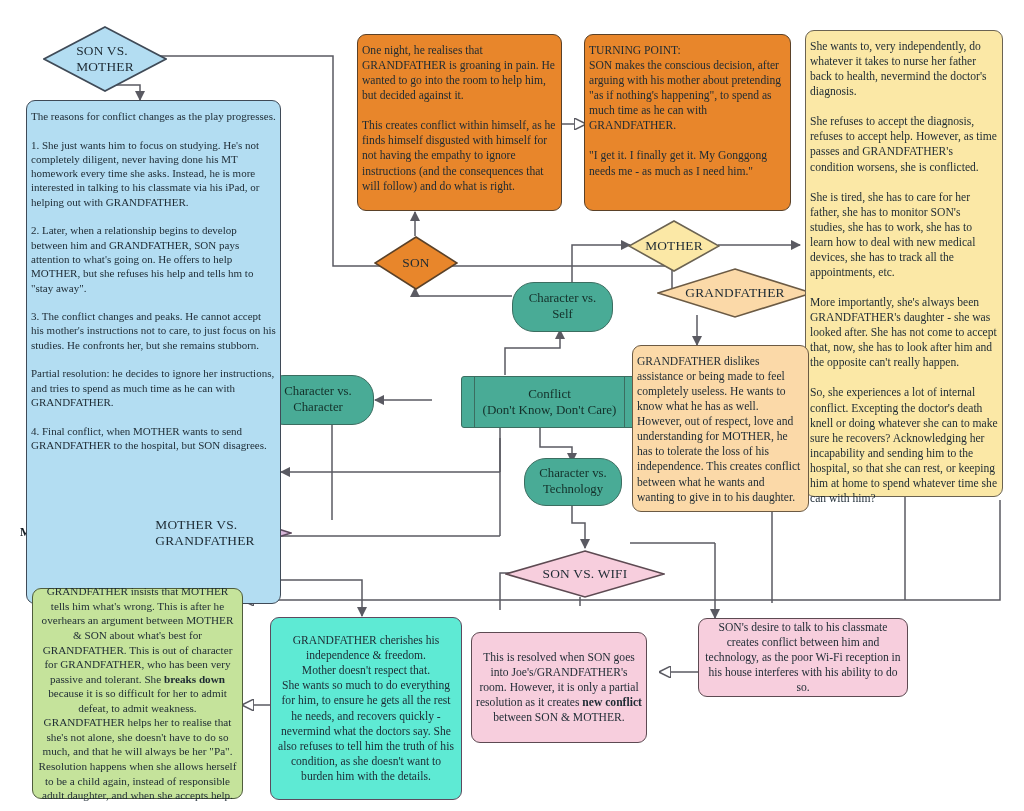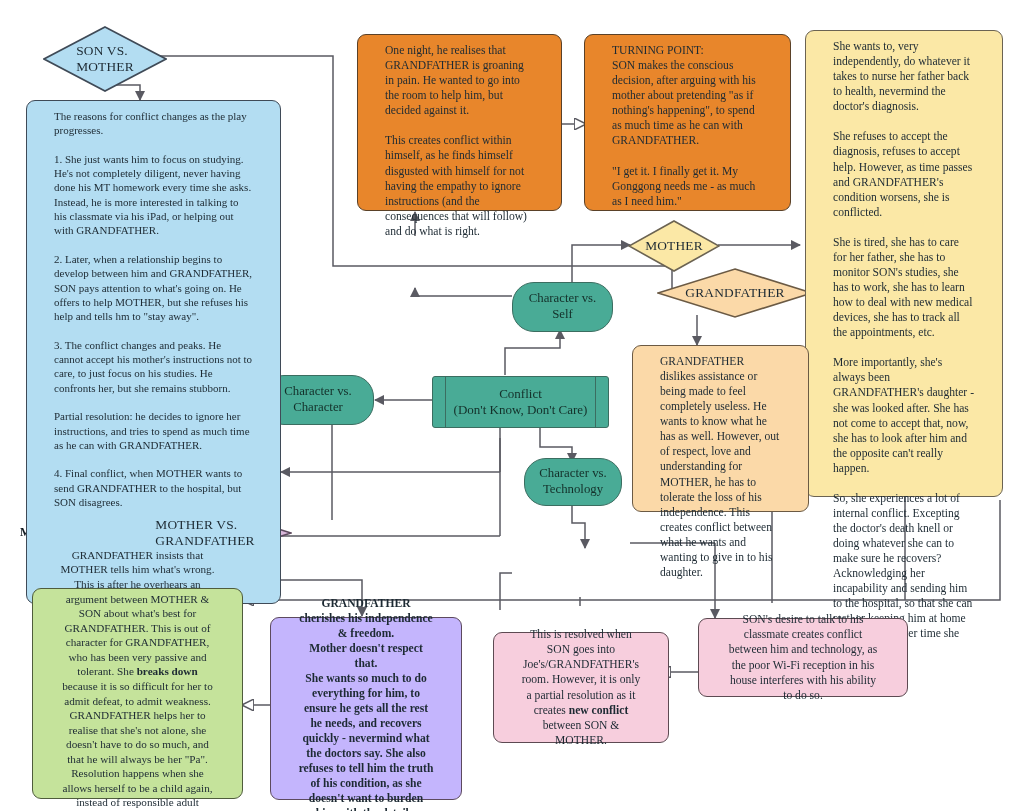--- a/index.html
+++ b/index.html
@@ -26,37 +26,37 @@
     display:flex;
     align-items:center;
     justify-content:center;
     text-align:center;
     color:#1d2a33;
   }
   
   .note{
     border:1.6px solid #4a4a52;
     border-radius:9px;
-    padding:8px 27px;
+    padding:8px 4px;
     line-height:1.30;
     font-size:12.6px;
     align-items:flex-start;
     justify-content:flex-start;
     text-align:left;
     white-space:pre-wrap;
   }
   .note.center{ text-align:center; justify-content:flex-start; align-items:center; }
   .note b{font-weight:bold;}
 
   .c-blue   { background:#b3ddf2; border-color:#3f4a57;}
   .c-orange { background:#e8862b; border-color:#5a4128;}
   .c-yellow { background:#fbe8a6; border-color:#6b6352;}
   .c-peach  { background:#fbd9a8; border-color:#6b5a44;}
   .c-green  { background:#c5e39b; border-color:#4f5c3c;}
-  .c-purple { background:#c4b5fd; border-color:#5d4a5e;font-weight:bold;}
+  .c-purple { background:#5eead4; border-color:#5d4a5e;}
   .c-pink   { background:#f7cedd; border-color:#5d4a52;}
 
   
   .diamond{
     position:absolute;
     display:flex;
     align-items:center;
     justify-content:center;
   }
   .diamond .dshape{
@@ -90,20 +90,21 @@
     position:absolute;
     box-sizing:border-box;
     background:#49ab96;
     border:1.6px solid #3b6d60;
     border-radius:3px;
     display:flex;align-items:center;justify-content:center;
     text-align:center;
     font-size:13px;
     line-height:1.25;
     color:#14302a;
+    margin-left:29px;
   }
   .proc .bar{
     position:absolute;top:0;bottom:0;width:0;
     border-left:1.6px solid #3b6d60;
   }
   .proc .bar.l{left:12px;}
   .proc .bar.r{right:12px;}
 
   .plain-label{
     position:absolute;
@@ -187,20 +188,26 @@
   </svg>
 
   <div class="diamond" style="left:43px; top:26px; width:124px; height:66px;">
     <svg class="dshape" viewBox="0 0 124 66" preserveAspectRatio="none">
       <polygon points="62,1 123,33 62,65 1,33" fill="#b3ddf2" stroke="#3f4a57" stroke-width="1.6"></polygon>
     </svg>
     <div class="dlabel" style="white-space:pre-line;">SON VS.
 MOTHER</div>
   </div>
 
+  <div class="diamond" style="left:374px; top:236px; width:84px; height:54px;">
+    <svg class="dshape" viewBox="0 0 84 54" preserveAspectRatio="none">
+      <polygon points="42,1 83,27 42,53 1,27" fill="#e8862b" stroke="#5a4128" stroke-width="1.6"></polygon>
+    </svg>
+    <div class="dlabel">SON</div>
+  </div>
 
   <div class="diamond" style="left:628px; top:220px; width:92px; height:52px;">
     <svg class="dshape" viewBox="0 0 92 52" preserveAspectRatio="none">
       <polygon points="46,1 91,26 46,51 1,26" fill="#fbe8a6" stroke="#6b6352" stroke-width="1.6"></polygon>
     </svg>
     <div class="dlabel">MOTHER</div>
   </div>
 
   <div class="diamond" style="left:657px; top:268px; width:156px; height:50px;">
     <svg class="dshape" viewBox="0 0 156 50" preserveAspectRatio="none">
@@ -210,20 +217,26 @@
   </div>
 
   <div class="diamond" style="left:118px; top:505px; width:174px; height:56px;">
     <svg class="dshape" viewBox="0 0 174 56" preserveAspectRatio="none">
       <polygon points="87,1 173,28 87,55 1,28" fill="#d9b8db" stroke="#5d4a5e" stroke-width="1.6"></polygon>
     </svg>
     <div class="dlabel" style="white-space:pre-line;">MOTHER VS.
 GRANDFATHER</div>
   </div>
 
+  <div class="diamond" style="left:505px; top:550px; width:160px; height:48px;">
+    <svg class="dshape" viewBox="0 0 160 48" preserveAspectRatio="none">
+      <polygon points="80,1 159,24 80,47 1,24" fill="#f7cedd" stroke="#5d4a52" stroke-width="1.6"></polygon>
+    </svg>
+    <div class="dlabel">SON VS. WIFI</div>
+  </div>
 
   <div class="pill" style="left:512px; top:282px; width:101px; height:50px; white-space:pre-line;">Character vs.
 Self</div>
 
   <div class="pill" style="left:262px; top:375px; width:112px; height:50px; white-space:pre-line;">Character vs.
 Character</div>
 
   <div class="pill" style="left:524px; top:458px; width:98px; height:48px; white-space:pre-line;">Character vs.
 Technology</div>
 
@@ -282,21 +295,21 @@
   <div class="node note c-green center" style="left:32px; top:588px; width:211px; height:211px; font-size:11.2px;">
     <span style="white-space:normal;"><span>GRANDFATHER insists that MOTHER tells him what's wrong. This is after he overhears an argument between MOTHER &amp; SON about what's best for GRANDFATHER. This is out of character for GRANDFATHER, who has been very passive and tolerant. She </span><b>breaks down</b><span> because it is so difficult for her to admit defeat, to admit weakness. GRANDFATHER helps her to realise that she's not alone, she doesn't have to do so much, and that he will always be her "Pa". Resolution happens when she allows herself to be a child again, instead of responsible adult daughter, and when she accepts help.</span></span>
   </div>
 
   <div class="node note c-purple center" style="left:270px; top:617px; width:192px; height:183px; font-size:11.6px;">
     <span>GRANDFATHER cherishes his independence &amp; freedom.
 Mother doesn't respect that.
 She wants so much to do everything for him, to ensure he gets all the rest he needs, and recovers quickly - nevermind what the doctors say. She also refuses to tell him the truth of his condition, as she doesn't want to burden him with the details.</span>
   </div>
 
-  <div class="node note c-pink center" style="left:493px; top:632px; width:176px; height:111px; font-size:11.6px;">
+  <div class="node note c-pink center" style="left:471px; top:632px; width:176px; height:111px; font-size:11.6px;">
     <span style="white-space:normal;"><span>This is resolved when SON goes into Joe's/GRANDFATHER's room.
 However, it is only a partial resolution as it creates </span><b>new conflict</b><span> between SON &amp; MOTHER.</span></span>
   </div>
 
   <div class="node note c-pink center" style="left:698px; top:618px; width:210px; height:79px; font-size:11.6px;">
     <span>SON's desire to talk to his classmate creates conflict between him and technology, as the poor Wi-Fi reception in his house interferes with his ability to do so.</span>
   </div>
 
 </div>
 

